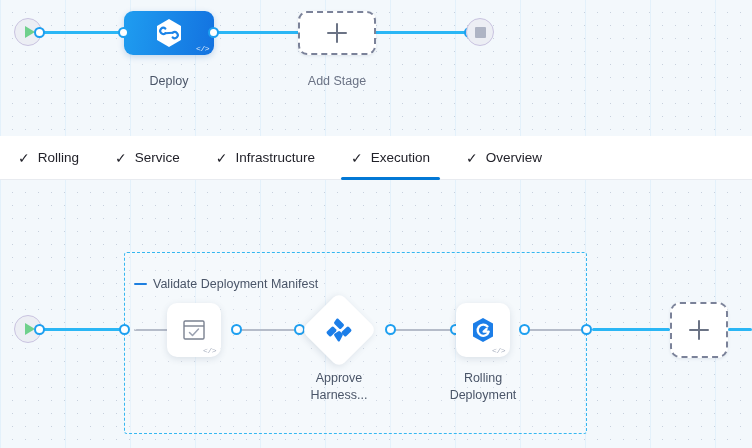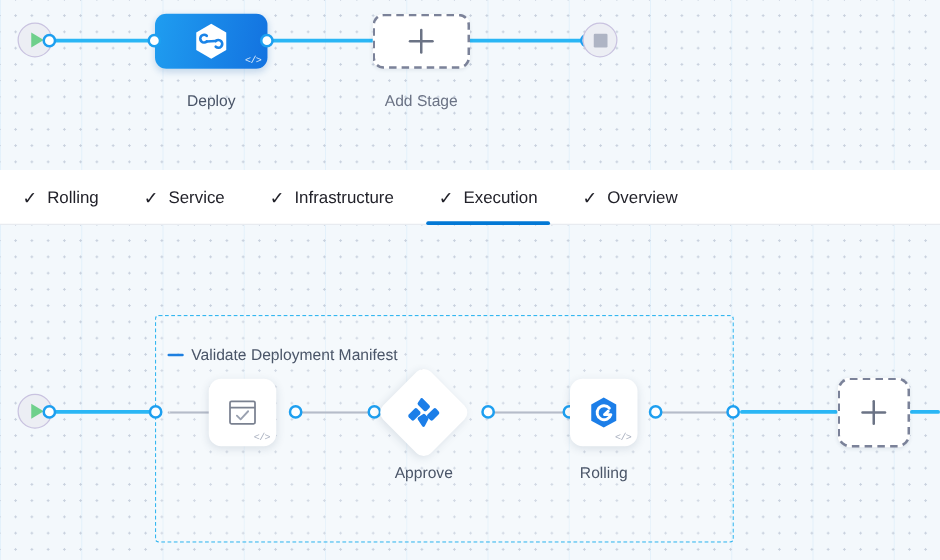--- a/index.html
+++ b/index.html
@@ -252,28 +252,30 @@
       <svg width="28" height="28" viewBox="0 0 28 28">
         <g fill="#1c7ee8">
           <path d="M13 2.6 L18.5 8.1 a1.6 1.6 0 0 1 0 2.2 L16.3 12.5 a1.6 1.6 0 0 1 -2.2 0 L9.5 7.9 a1.6 1.6 0 0 1 0 -2.2 L11.2 3.3 a1.3 1.3 0 0 1 1.8 -0.7 Z"></path>
           <path d="M21.8 11 a1.6 1.6 0 0 1 2.2 0 L26 13.2 a1.6 1.6 0 0 1 0 2.2 L21.4 20 a1.6 1.6 0 0 1 -2.2 0 L17 17.8 a1.6 1.6 0 0 1 0 -2.2 Z"></path>
           <path d="M6.6 11 a1.6 1.6 0 0 1 2.2 0 L11 13.2 a1.6 1.6 0 0 1 0 2.2 L6.4 20 a1.6 1.6 0 0 1 -2.2 0 L2 17.8 a1.6 1.6 0 0 1 0 -2.2 Z"></path>
           <path d="M13 15.5 a1.6 1.6 0 0 1 2.2 0 L17.4 17.7 a1.6 1.6 0 0 1 0 2.2 L14.8 25 a1.3 1.3 0 0 1 -2 0 L9.5 19.9 a1.6 1.6 0 0 1 0 -2.2 Z"></path>
         </g>
       </svg>
     </div>
     <div class="nodelabel" style="left:289px; top:190px; width:100px;">Approve</div>
+    <div class="nodelabel" style="left:289px; top:207px; width:100px;">Harness...</div>
 
     <div class="step-node" style="left:456px; top:123px;">
       <svg width="28" height="28" viewBox="0 0 28 28">
         <path d="M14 2 L24 7.5 L24 20.5 L14 26 L4 20.5 L4 7.5 Z" fill="#1c7ee8"></path>
         <path d="M18.5 10.5 a5.6 5.6 0 1 0 1.2 5.2 L14.6 15.7 L17.6 12.9" stroke="#ffffff" stroke-width="2.3" fill="none" stroke-linecap="round" stroke-linejoin="round"></path>
       </svg>
       <span class="code-badge dark">&lt;/&gt;</span>
     </div>
     <div class="nodelabel" style="left:433px; top:190px; width:100px;">Rolling</div>
+    <div class="nodelabel" style="left:433px; top:207px; width:100px;">Deployment</div>
 
     <div class="add-node" style="left:670px; top:122px; width:58px; height:56px; border-radius:10px;">
       <span class="plus"></span>
     </div>
   </div>
 
 </div>
 
 </body></html>

